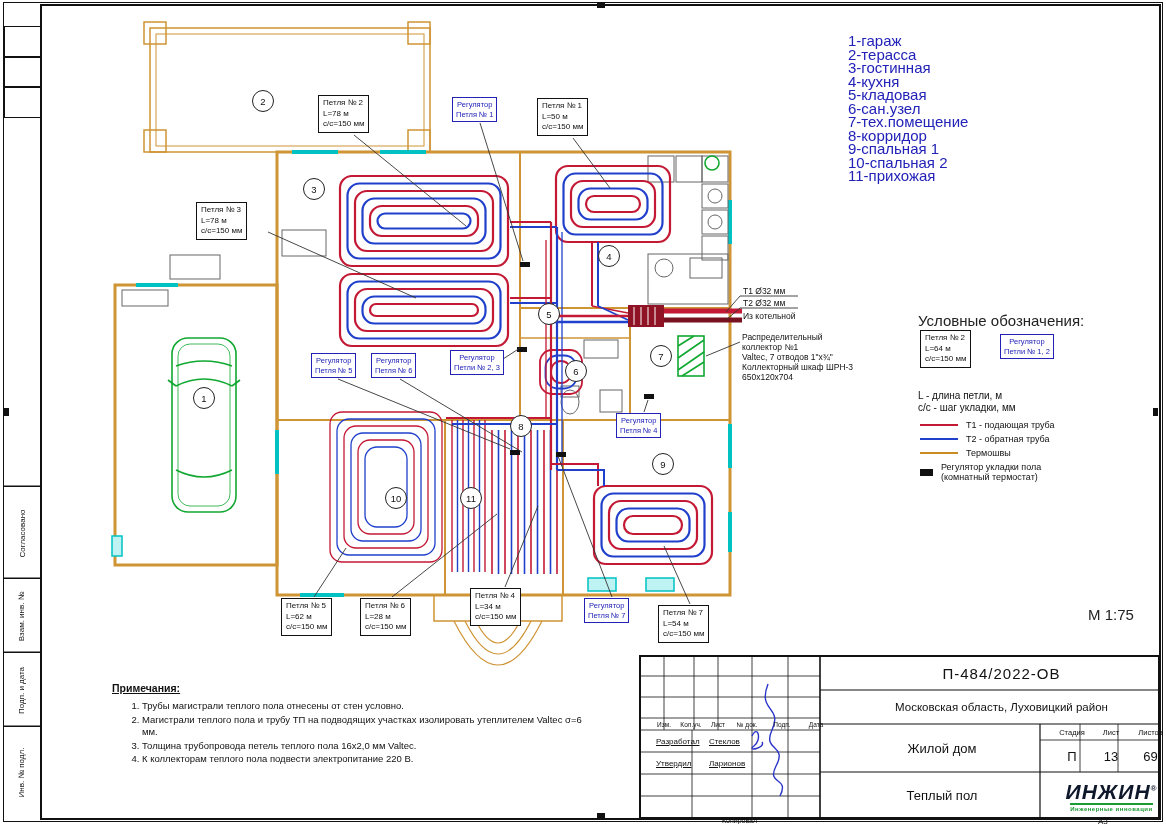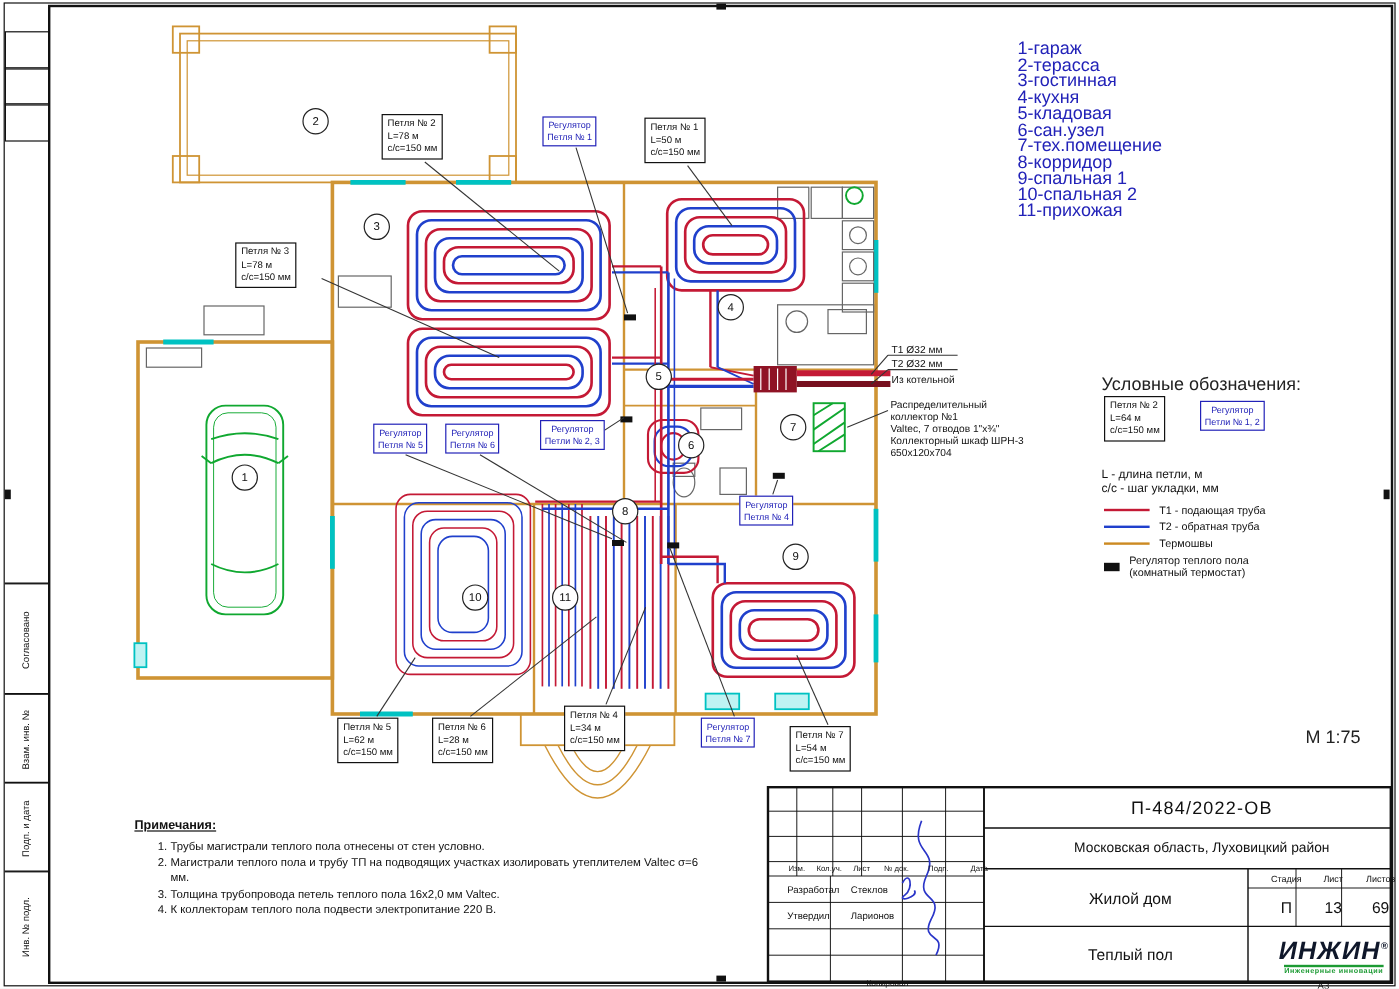--- a/index.html
+++ b/index.html
@@ -35,21 +35,21 @@
   .legend-reg-swatch{width:13px;height:7px;background:#111;}
   #scale-label{left:1088px;top:606px;font-size:15px;color:#222;}
   
   #notes{left:112px;top:682px;width:470px;font-size:9.5px;z-index:5;}
   #notes-title{font-size:10.5px;font-weight:bold;text-decoration:underline;margin-bottom:6px;}
   #notes ol{margin:0;padding-left:30px;}
   #notes li{margin-bottom:1px;line-height:12.5px;}
   
   .stamp-cell{position:absolute;display:flex;align-items:center;justify-content:center;
               white-space:nowrap;overflow:hidden;z-index:5;margin-left:12px;}
-  .stamp-left{justify-content:flex-start;padding-left:3px;}
+  .stamp-left{justify-content:flex-start;padding-left:3px;text-decoration:underline;}
   #logo-word{color:#0f172a;font-weight:bold;font-style:italic;font-size:21px;letter-spacing:1px;line-height:22px;}
   #logo-word sup{font-size:8px;}
   #logo-sub{color:#1c9a33;font-size:6px;font-weight:bold;letter-spacing:.5px;border-top:2px solid #1c9a33;padding-top:1px;}
   .tiny{font-size:7px;z-index:5;}
 </style>
 </head>
 <body>
 
 <div id="canvas">
 
@@ -392,21 +392,21 @@
   <div class="legend-box-blue" style="left:1000px;top:334px">
     <div>Регулятор</div>
     <div>Петли № 1, 2</div>
   </div>
   <div class="abs legend-abbr" style="left:918px;top:390px">L - длина петли, м</div>
   <div class="abs legend-abbr" style="left:918px;top:402px">с/с - шаг укладки, мм</div>
   <div id="legend-lines"></div>
   <div class="legend-row" style="left:920px;top:462px">
     <div class="legend-reg-swatch"></div>
     <div style="line-height:10px">
-      <div>Регулятор теплого пола</div>
+      <div>Регулятор укладки пола</div>
       <div>(комнатный термостат)</div>
     </div>
   </div>
   <div class="abs" id="scale-label">М 1:75</div>
 
   <div class="abs" id="notes">
     <div id="notes-title">Примечания:</div>
     <ol id="notes-list">
         <li>Трубы магистрали теплого пола отнесены от стен условно.</li>
         <li>Магистрали теплого пола и трубу ТП на подводящих участках изолировать утеплителем Valtec σ=6 мм.</li>

